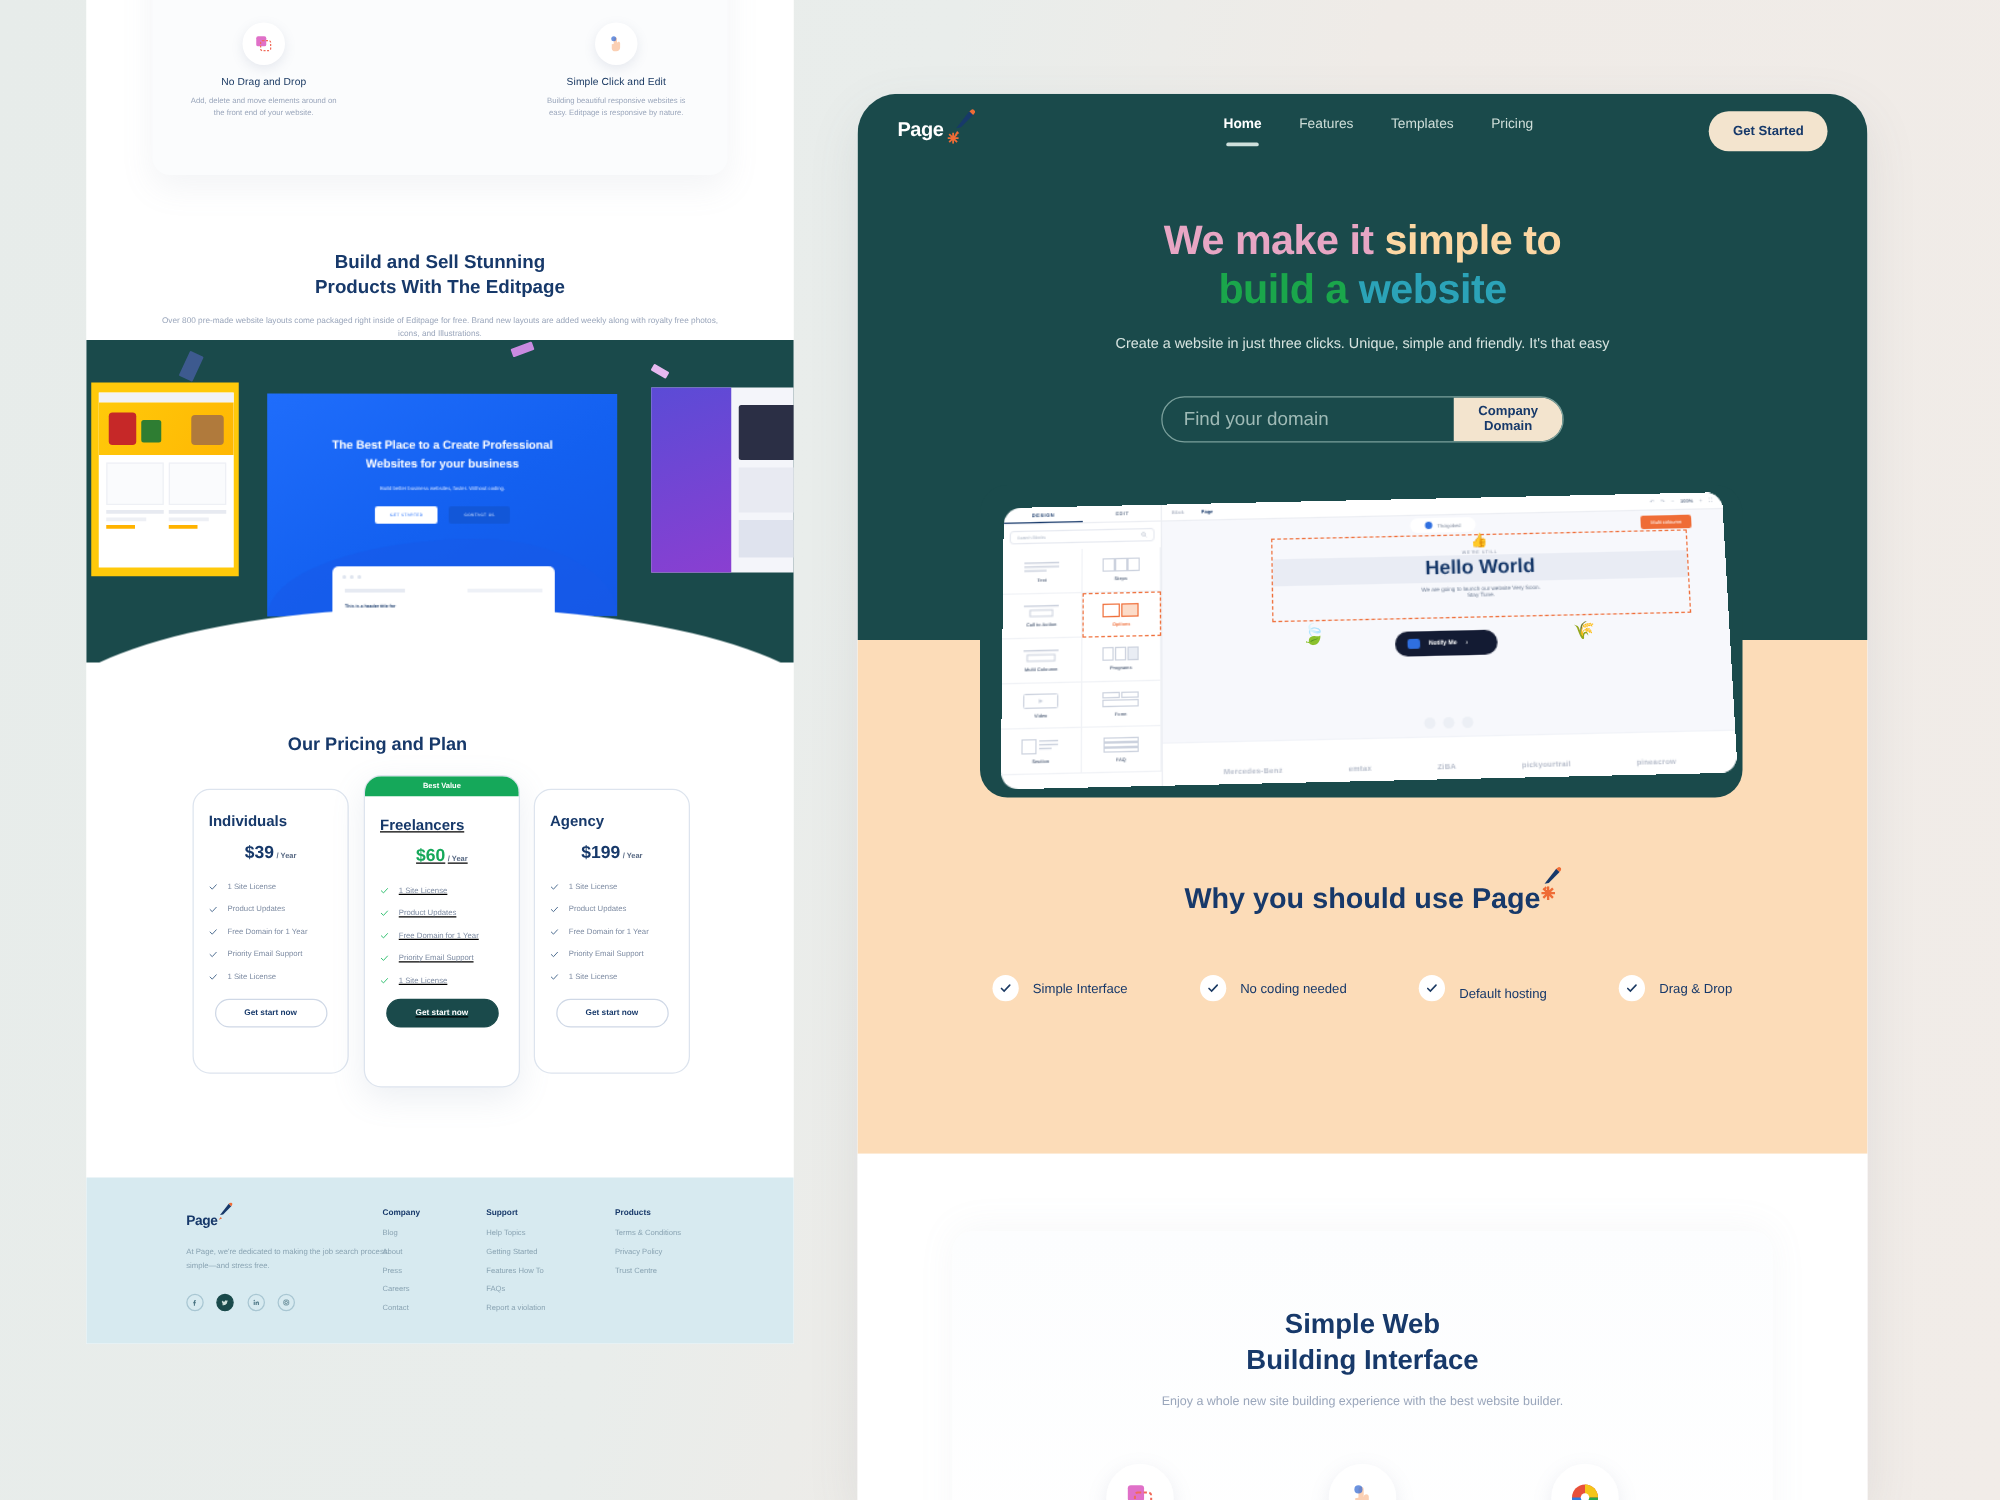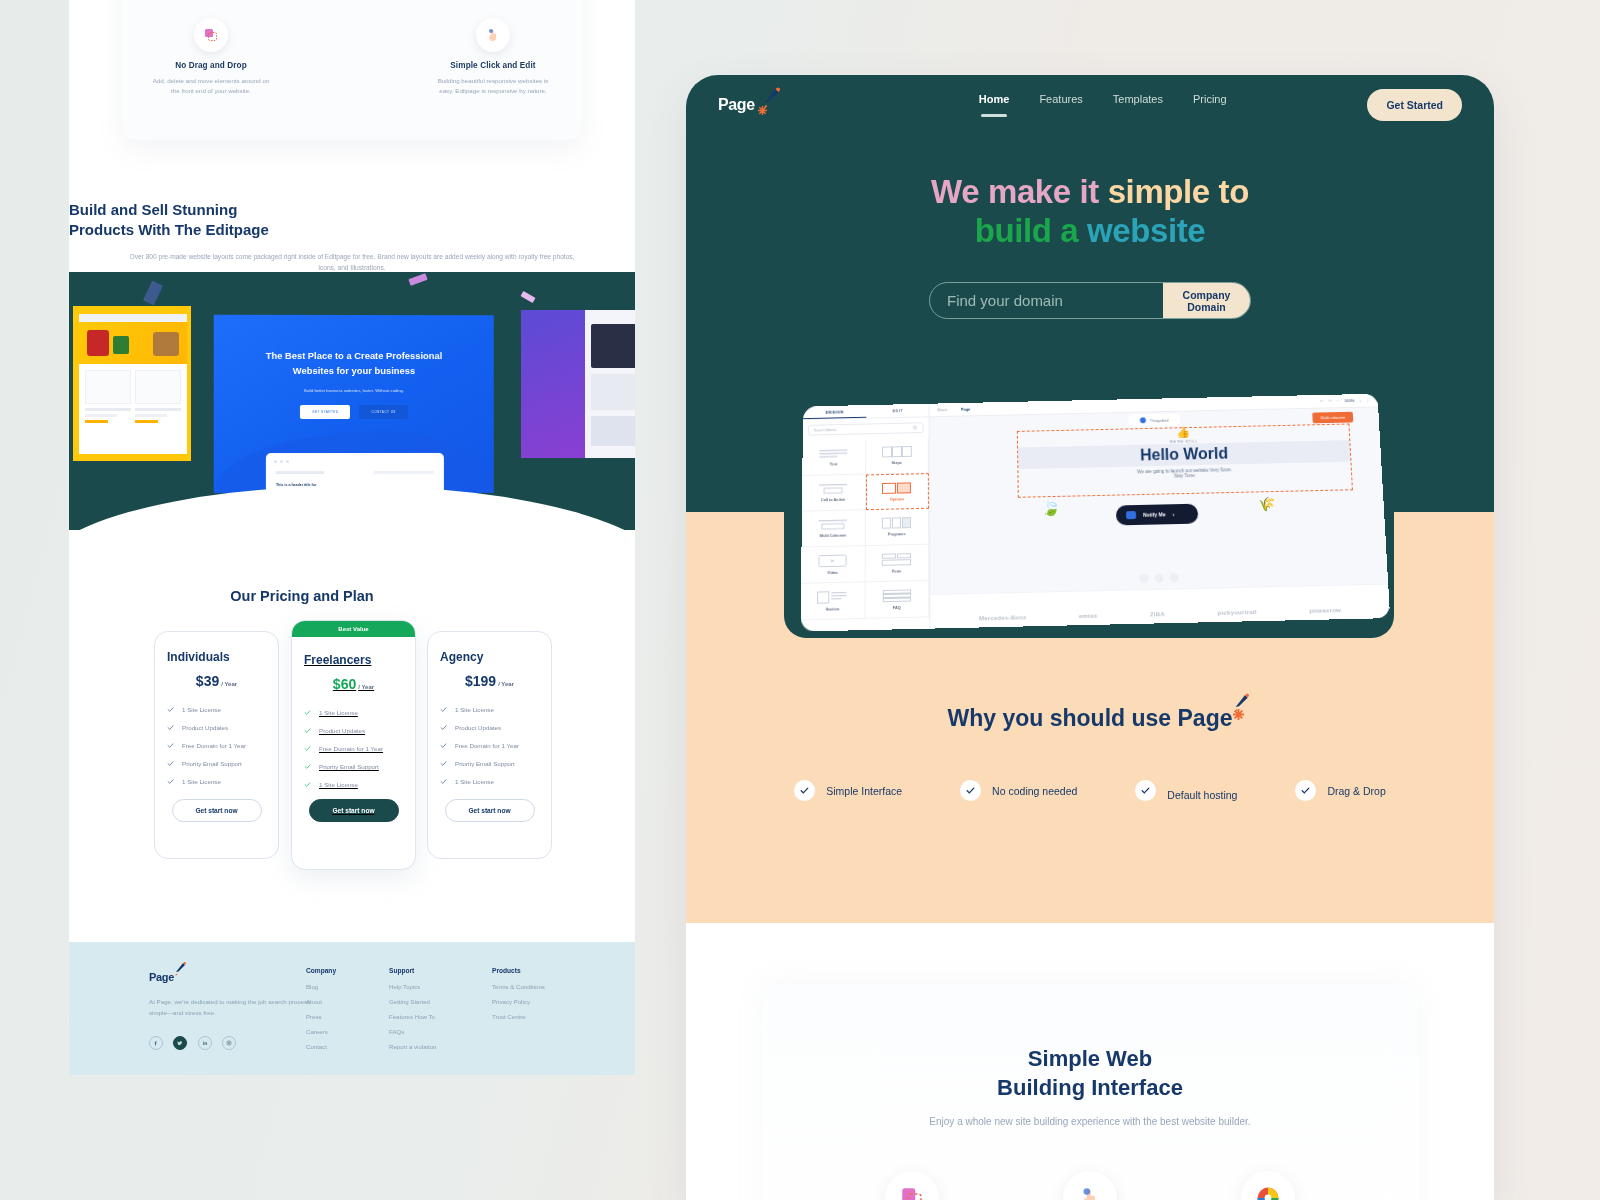--- a/index.html
+++ b/index.html
@@ -22,24 +22,24 @@
     background: #fbfcfd; border-radius: 14px;
     box-shadow: 0 10px 26px rgba(140,150,170,.10);
   }
   .feat-row { display: flex; justify-content: space-between; padding: 0 26px; }
   .feat { width: 126px; text-align: center; }
   .feat-ico {
     width: 34px; height: 34px; border-radius: 50%; background: #fff;
     margin: 0 auto 9px; box-shadow: 0 3px 9px rgba(120,130,160,.16);
     display: flex; align-items: center; justify-content: center;
   }
-  .feat-h { font-size: 8.2px; font-weight: 700; color: #1b3a63; letter-spacing:.1px; margin-bottom: 6px; }
+  .feat-h { font-size: 8.2px; font-weight: 400; color: #1b3a63; letter-spacing:.1px; margin-bottom: 6px; }
   .feat-p { font-size: 6.2px; line-height: 1.65; color: #9aa6bb; }
 
-  .lp-section-title { text-align: left; font-size: 15px; font-weight: 700; color: #17396a; line-height: 1.35; }
+  .lp-section-title { text-align: center; font-size: 15px; font-weight: 700; color: #17396a; line-height: 1.35; }
   .lp-section-sub { text-align: center; font-size: 6.6px; line-height: 1.75; color: #9aa6bb; margin-top: 10px; padding: 0 52px; }
 
   
   .showcase {
     position: absolute; left: 0; top: 272px; width: 566px; height: 258px;
     background: #1a4a4b; overflow: hidden;
   }
   .showcase::after{
     content:""; position:absolute; left:-6%; bottom:-46px; width:112%; height:90px;
     background:#fff; border-radius:50% 50% 0 0 / 100% 100% 0 0;
@@ -448,20 +448,21 @@
     </div>
 
     <button class="cta">Get Started</button>
   </div>
 
   <div style="position:absolute;left:0;top:98px;width:808px;">
     <div class="hero-h1">
       <span style="color:#e7a6c4;">We make it </span><span style="color:#fcd7a3;">simple to</span><br>
       <span style="color:#1aa64b;">build a </span><span style="color:#2ba3b8;">website</span>
     </div>
+    <div class="hero-sub">Create a website in just three clicks. Unique, simple and friendly. It's that easy</div>
 
     <div class="search-wrap">
       <input type="text" placeholder="Find your domain" style="">
       <button class="search-btn">Company Domain</button>
     </div>
   </div>
 
   <div id="mock">
     <div class="mock-frame"></div>
     <div class="mock-inner">

